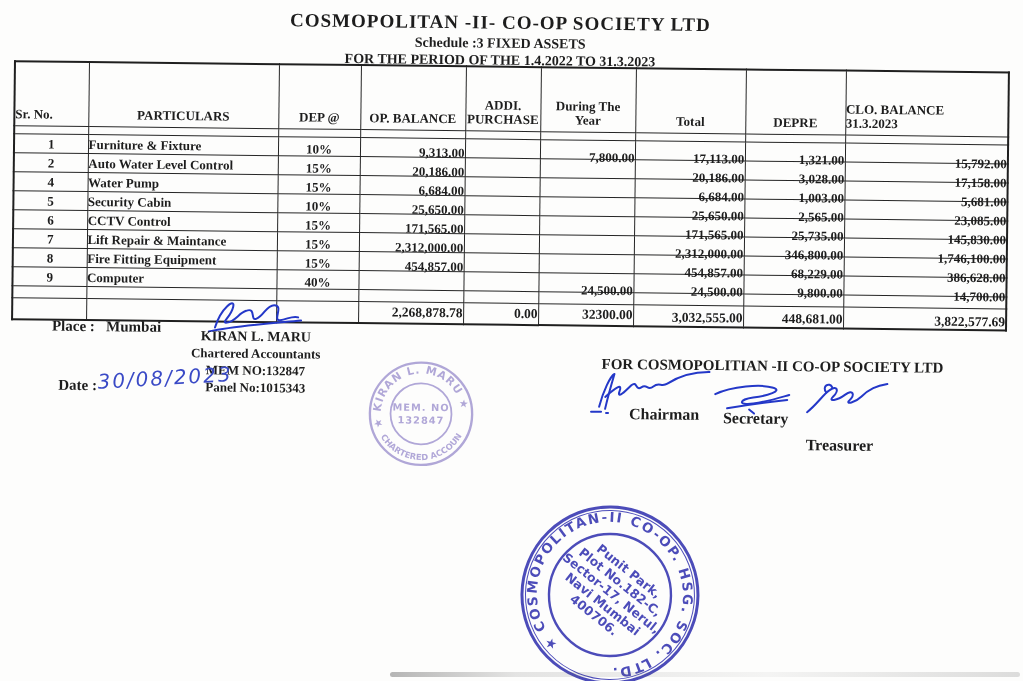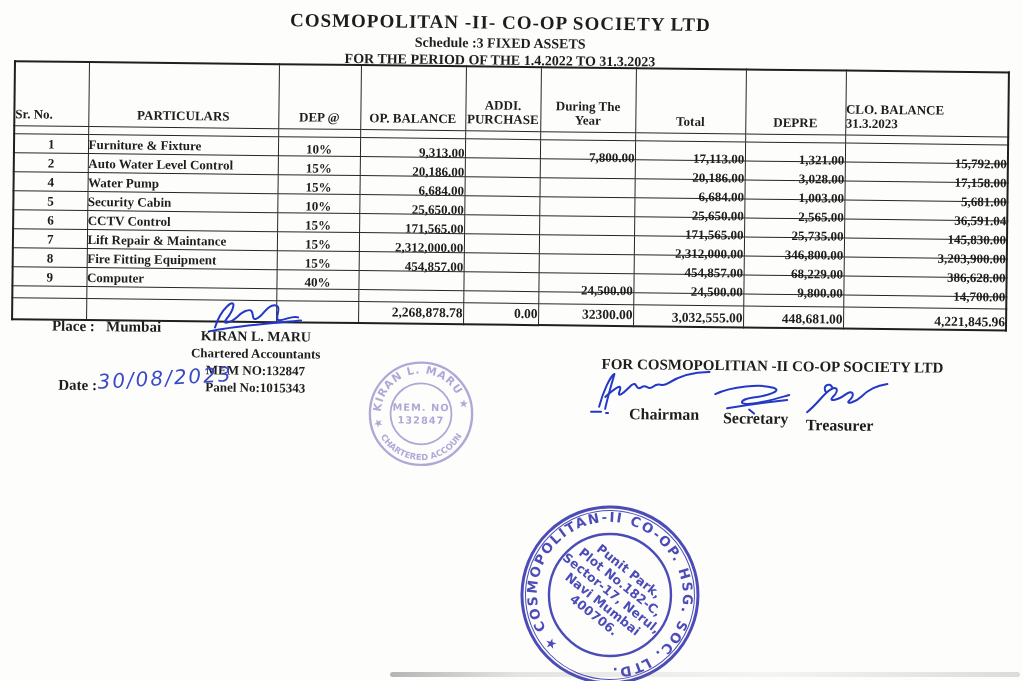--- a/index.html
+++ b/index.html
@@ -128,21 +128,21 @@
       </tr>
       <tr class="drow">
         <td class="c-sr"><span>5</span></td>
         <td class="c-part"><span>Security Cabin</span></td>
         <td class="c-dep"><span class="o2">10%</span></td>
         <td class="c-num"><span class="o4">25,650.00</span></td>
         <td class="c-num"><span class="o5"></span></td>
         <td class="c-num"><span class="o5"></span></td>
         <td class="c-num"><span class="o7">25,650.00</span></td>
         <td class="c-num"><span class="o7">2,565.00</span></td>
-        <td class="c-num"><span class="o9">36,591.04</span></td>
+        <td class="c-num"><span class="o9">23,085.00</span></td>
       </tr>
       <tr class="drow">
         <td class="c-sr"><span>6</span></td>
         <td class="c-part"><span>CCTV Control</span></td>
         <td class="c-dep"><span class="o2">15%</span></td>
         <td class="c-num"><span class="o4">171,565.00</span></td>
         <td class="c-num"><span class="o5"></span></td>
         <td class="c-num"><span class="o5"></span></td>
         <td class="c-num"><span class="o7">171,565.00</span></td>
         <td class="c-num"><span class="o7">25,735.00</span></td>
@@ -150,21 +150,21 @@
       </tr>
       <tr class="drow">
         <td class="c-sr"><span>7</span></td>
         <td class="c-part"><span>Lift Repair &amp; Maintance</span></td>
         <td class="c-dep"><span class="o2">15%</span></td>
         <td class="c-num"><span class="o4">2,312,000.00</span></td>
         <td class="c-num"><span class="o5"></span></td>
         <td class="c-num"><span class="o5"></span></td>
         <td class="c-num"><span class="o7">2,312,000.00</span></td>
         <td class="c-num"><span class="o7">346,800.00</span></td>
-        <td class="c-num"><span class="o9">3,203,900.00</span></td>
+        <td class="c-num"><span class="o9">1,746,100.00</span></td>
       </tr>
       <tr class="drow">
         <td class="c-sr"><span>8</span></td>
         <td class="c-part"><span>Fire Fitting Equipment</span></td>
         <td class="c-dep"><span class="o2">15%</span></td>
         <td class="c-num"><span class="o4">454,857.00</span></td>
         <td class="c-num"><span class="o5"></span></td>
         <td class="c-num"><span class="o5"></span></td>
         <td class="c-num"><span class="o7">454,857.00</span></td>
         <td class="c-num"><span class="o7">68,229.00</span></td>
@@ -195,21 +195,21 @@
       </tr>
       <tr class="trow">
         <td></td>
         <td></td>
         <td></td>
         <td class="c-num"><span>2,268,878.78</span></td>
         <td class="c-num"><span>0.00</span></td>
         <td class="c-num"><span>32300.00</span></td>
         <td class="c-num"><span class="o2">3,032,555.00</span></td>
         <td class="c-num"><span class="o2">448,681.00</span></td>
-        <td class="c-num"><span class="o3">4,221,845.96</span></td>
+        <td class="c-num"><span class="o3">3,822,577.69</span></td>
       </tr>
     </tbody>
       </table>
 
     <div class="abs b15" style="left:55px;top:317px;">
       <span>Place :</span>&nbsp;&nbsp;
       <span>Mumbai</span>
     </div>
 
     <svg class="abs" style="left:208px;top:291px;" width="100" height="42" viewBox="0 0 100 42">
@@ -257,21 +257,21 @@
       <path class="sig" d="M6 14 C22 6 52 3 64 7 C74 10 58 15 44 17 C30 19 28 25 44 23 C58 21 70 17 80 14"></path>
       <path class="sig" d="M18 28 C40 24 62 21 78 19"></path>
       <path class="sig" d="M40 29 L45 33"></path>
     </svg>
     <div class="abs b16" style="left:727px;top:401px;text-align:right;">Secretary</div>
 
     <svg class="abs" style="left:803px;top:367px;" width="95" height="44" viewBox="0 0 95 44">
       <path class="sig" d="M8 36 C18 28 24 18 30 14 C38 8 40 14 34 20 C28 26 38 24 46 18 C54 12 56 18 50 24 C46 28 56 26 62 20 C70 12 77 9 88 7"></path>
       <path class="sig" d="M27 16 C22 10 30 5 33 11"></path>
     </svg>
-    <div class="abs b16" style="left:810px;top:407px;">Treasurer</div>
+    <div class="abs b16" style="left:810px;top:427px;">Treasurer</div>
 
     <svg class="abs" style="left:521px;top:493px;opacity:.92;" width="190" height="190" viewBox="0 0 190 190">
       <g stroke="#3e3eb4" fill="none">
         <circle cx="95" cy="95" r="88" stroke-width="3"></circle>
         <circle cx="95" cy="95" r="84.5" stroke-width="1"></circle>
         <circle cx="95" cy="95" r="61" stroke-width="2.4"></circle>
       </g>
       <path id="socRing" d="M 44.1 145.9 A 72 72 0 1 1 145.9 44.1 A 72 72 0 1 1 44.1 145.9" fill="none"></path>
       <text class="stamp-font" font-size="13.5" letter-spacing="1.8" fill="#3e3eb4">
         <textPath href="#socRing">★ COSMOPOLITAN-II CO-OP. HSG. SOC. LTD.</textPath>

